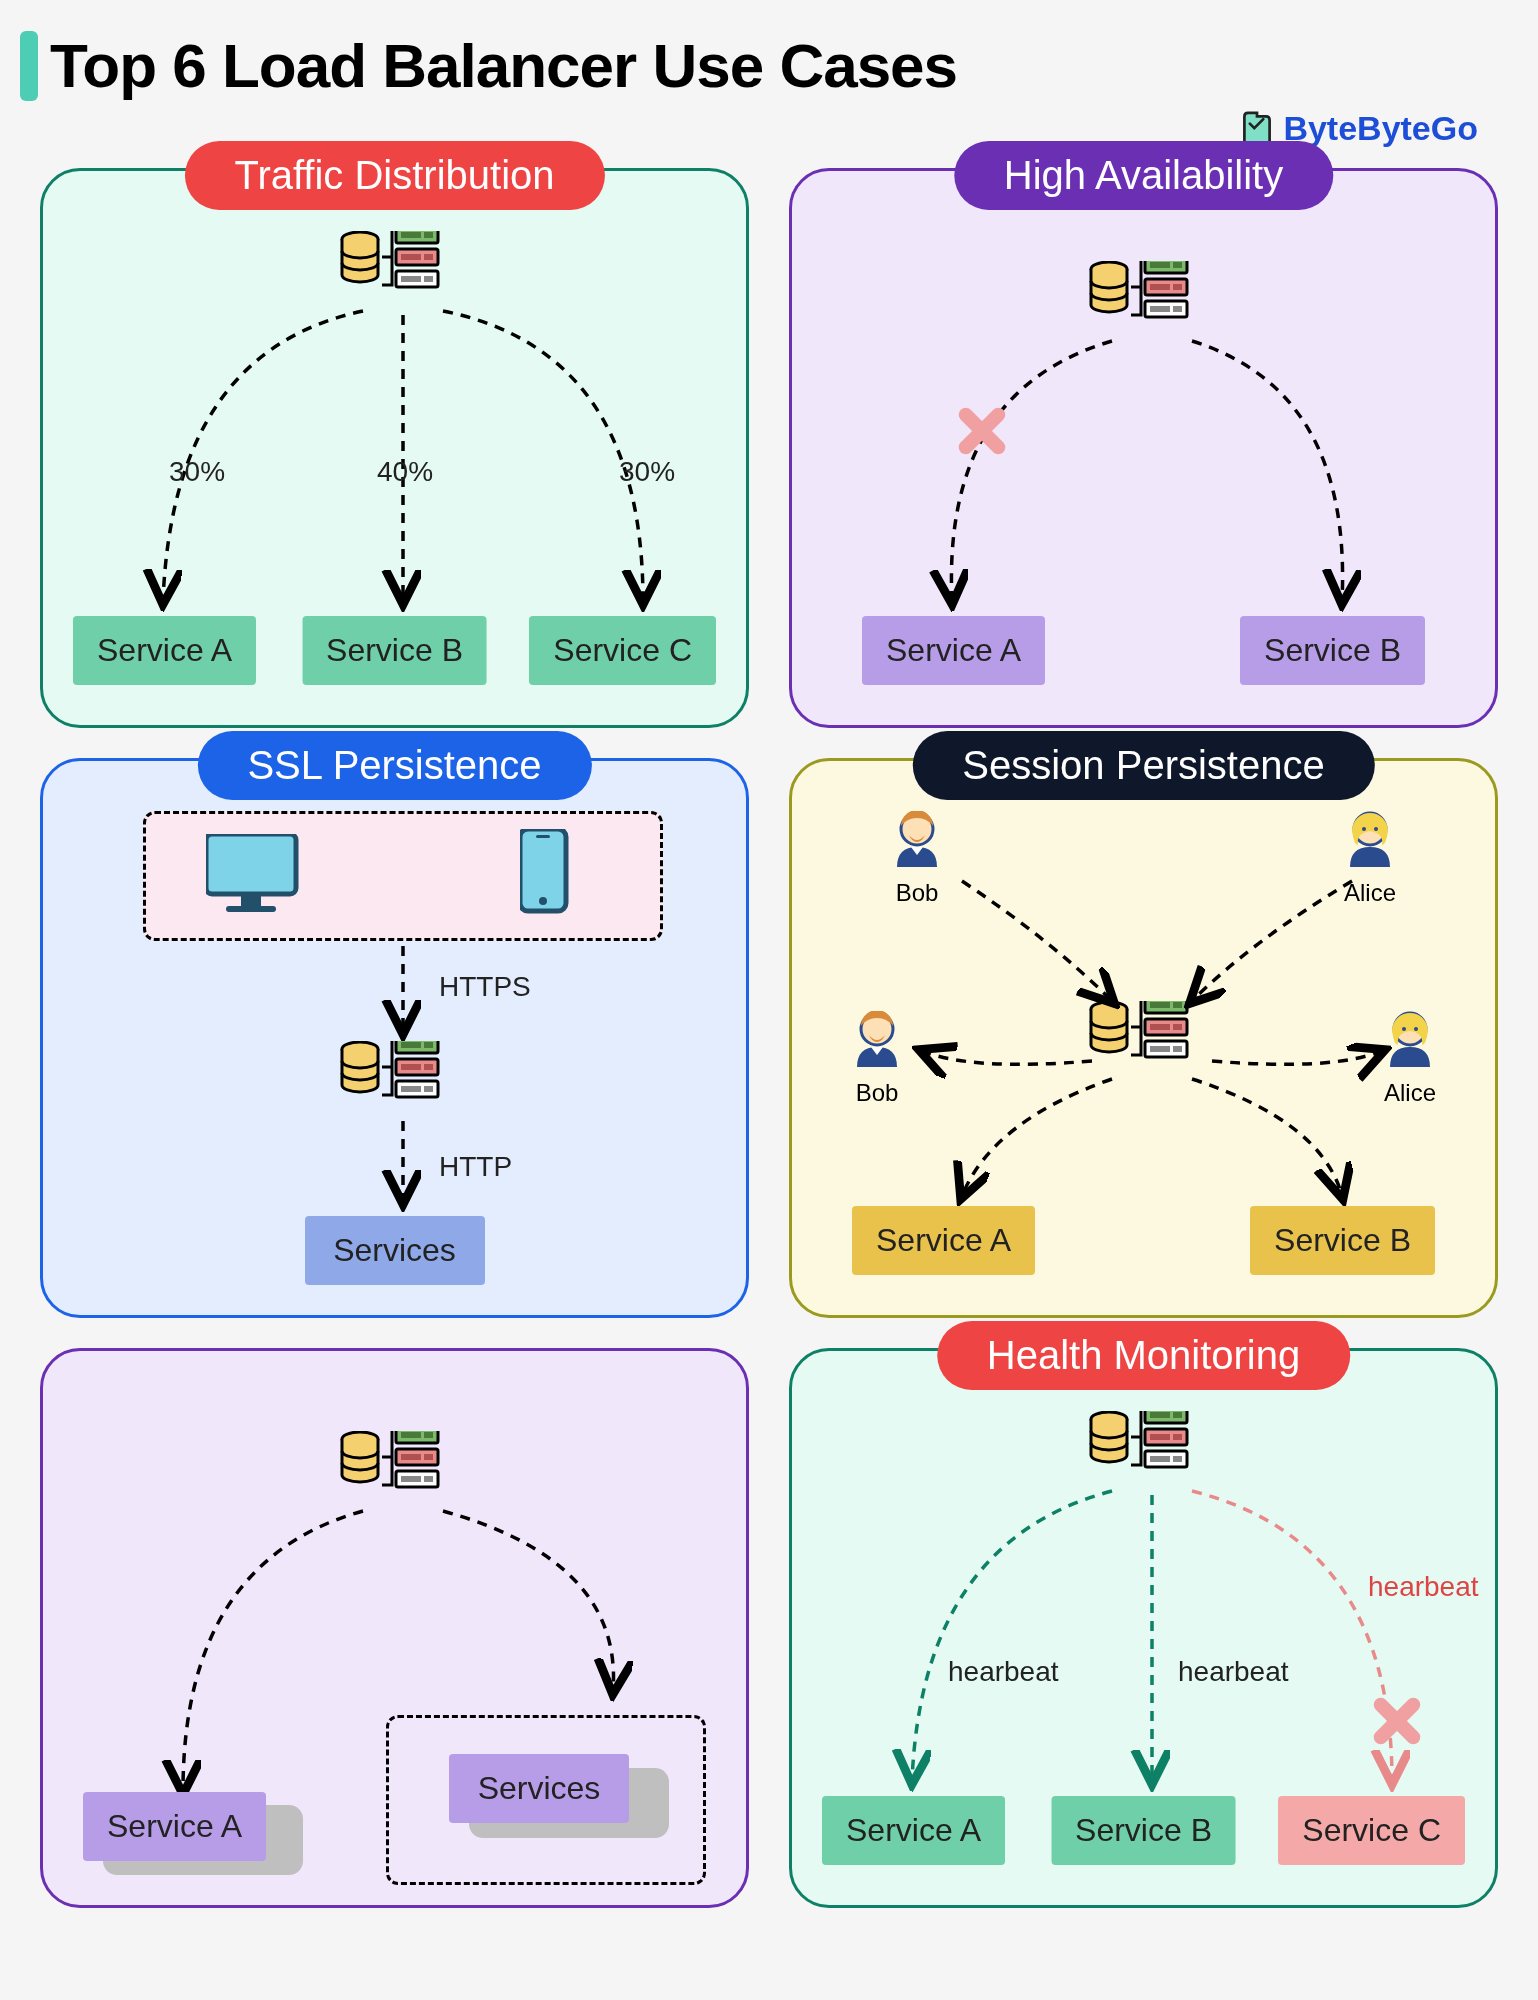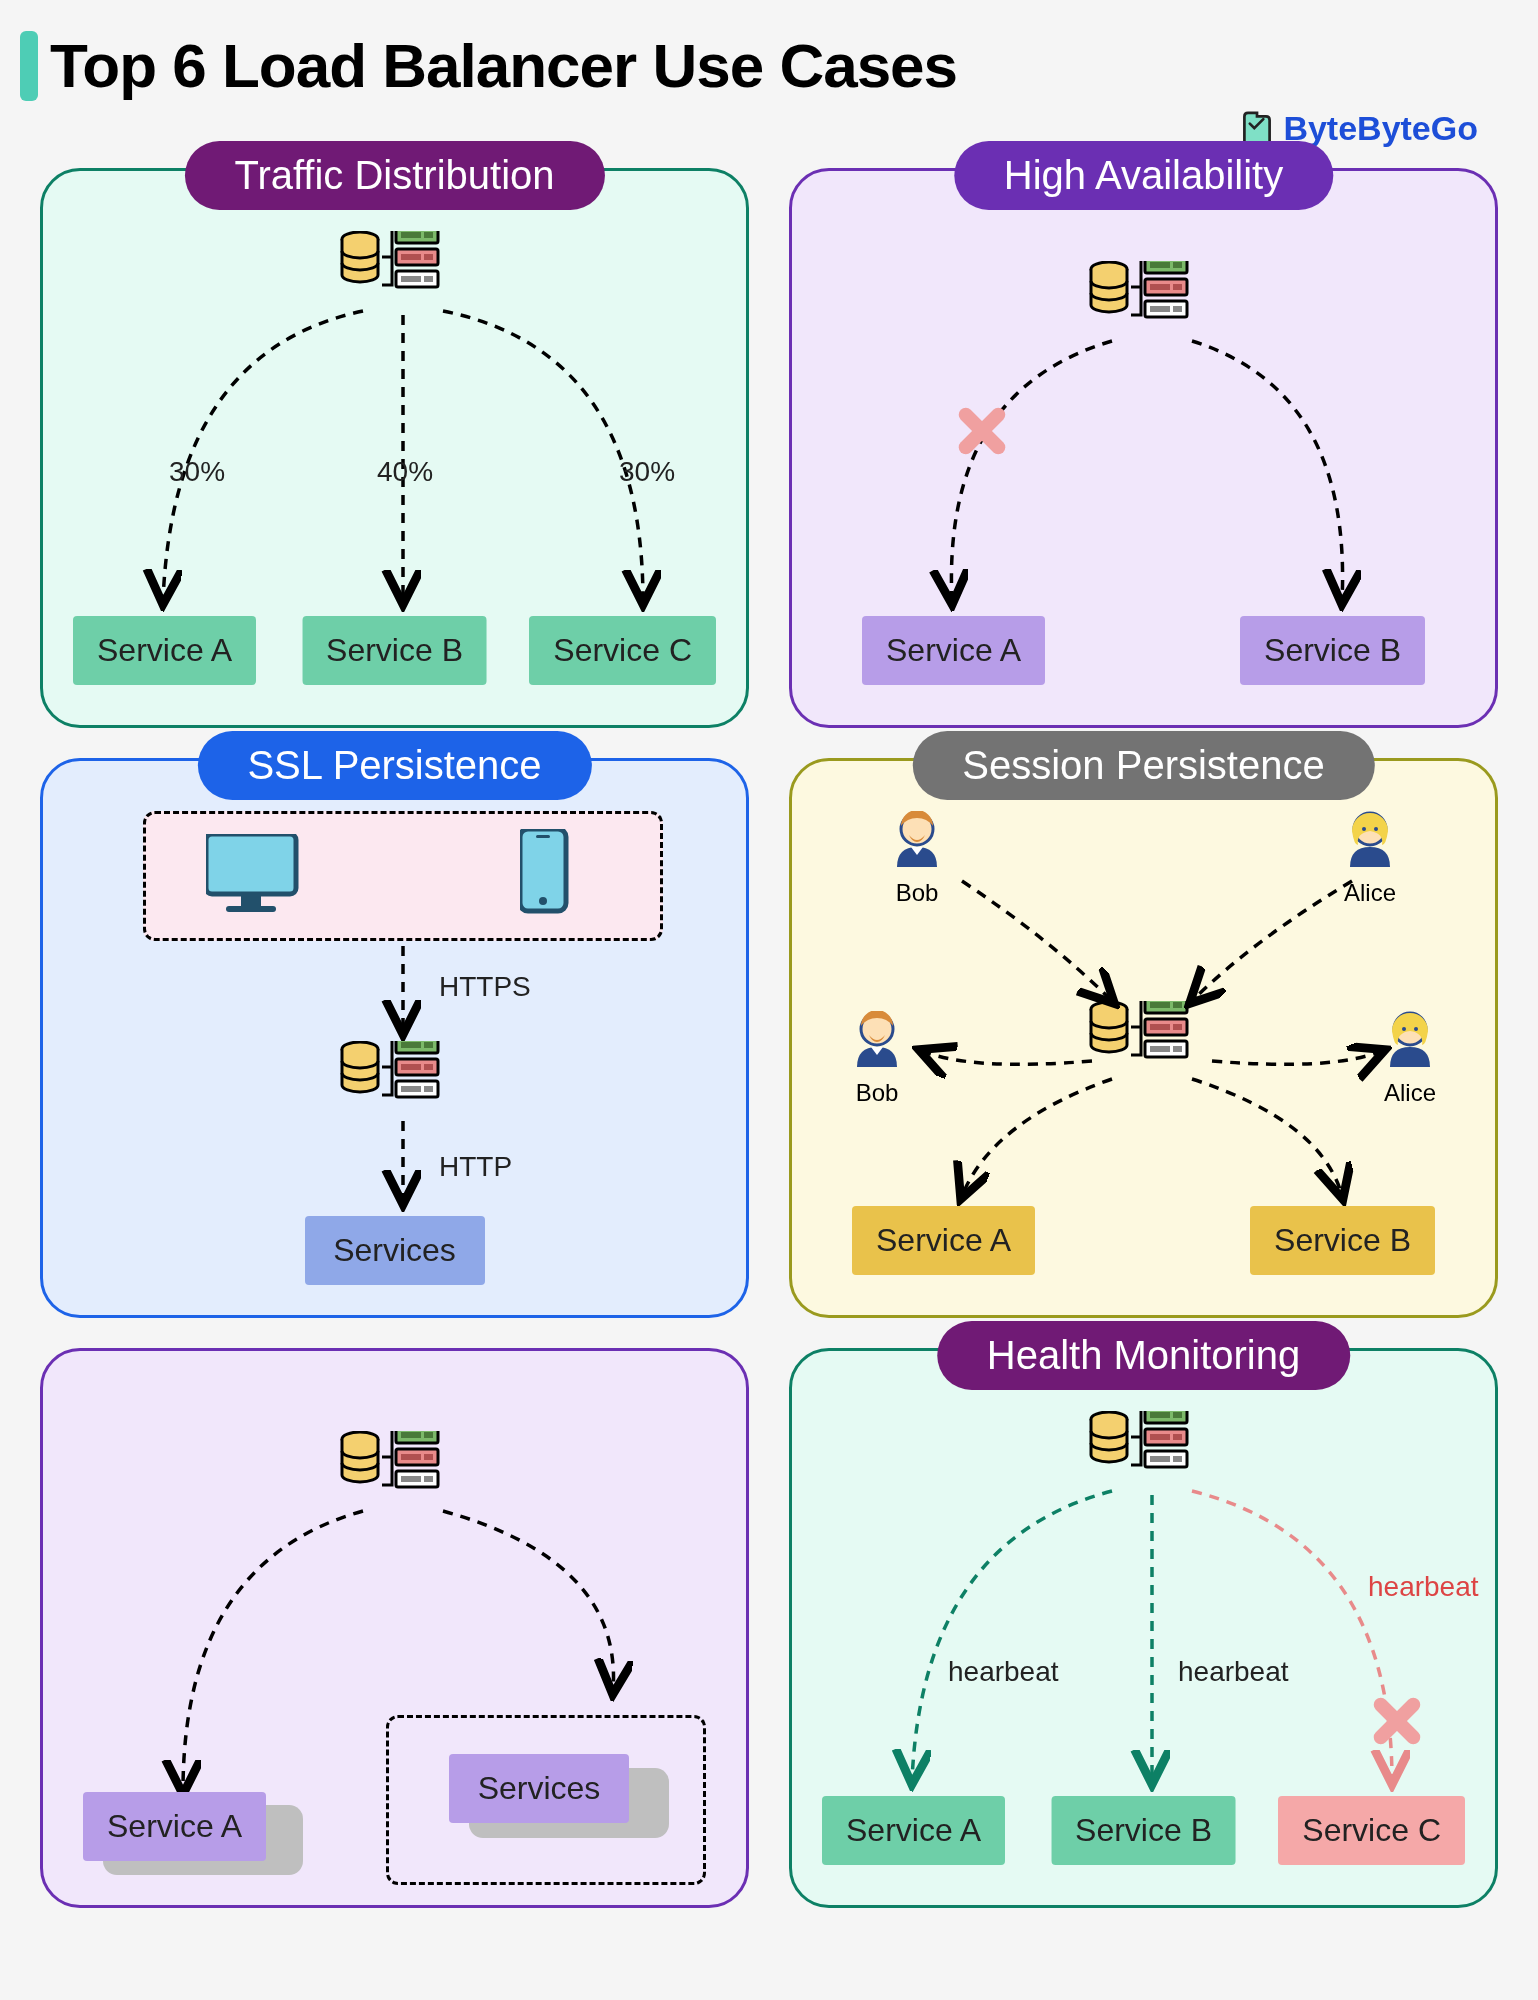--- a/index.html
+++ b/index.html
@@ -132,27 +132,27 @@
   }
   .shadow-box {
     position: absolute;
     background: #bfbfbf;
     border-radius: 14px;
     width: 200px;
     height: 70px;
   }
   
   .c-green  { background: #e5faf3; border-color: #0d8065; }
-  .c-green .card-title  { background: #701a75; }
+  .c-green .card-title  { background: #ef4444; }
   .c-purple { background: #f1e7fb; border-color: #6b2fb3; }
   .c-purple .card-title { background: #6b2fb3; }
   .c-blue   { background: #e3edfd; border-color: #1d63e8; }
   .c-blue .card-title   { background: #1d63e8; }
   .c-olive  { background: #fdf9e0; border-color: #9a9a1e; }
-  .c-olive .card-title  { background: #737373; }
+  .c-olive .card-title  { background: #0f172a; }
   .box-green  { background: #6ecfa8; }
   .box-purple { background: #b79de8; }
   .box-blue   { background: #8fa8e8; }
   .box-olive  { background: #e9c24b; }
   .box-pink   { background: #f5a8a8; }
   svg.arrow { position: absolute; overflow: visible; }
 </style>
 </head>
 <body>
 

